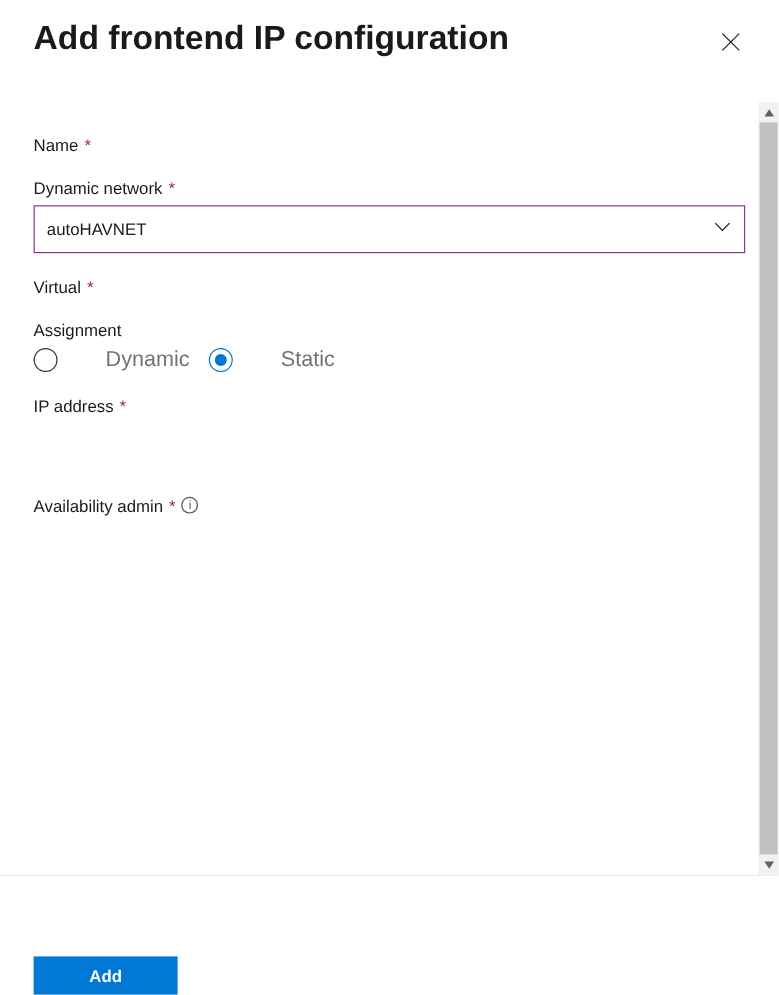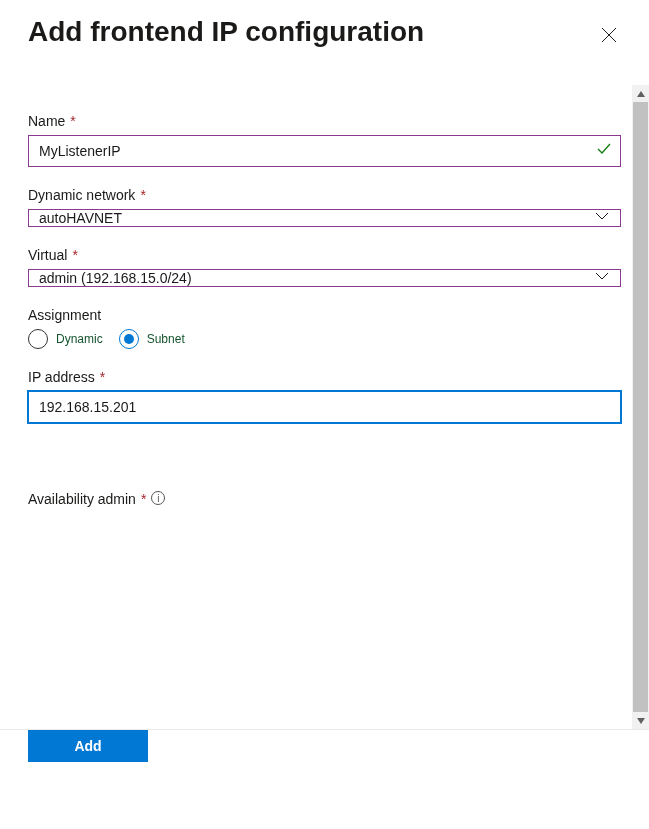--- a/index.html
+++ b/index.html
@@ -108,21 +108,21 @@
     .input-check {
       position: absolute;
       right: 8px;
       top: 50%;
       transform: translateY(-50%);
       color: #107c10;
     }
 
     .select {
       width: 100%;
-      height: 18px;
+      height: 40px;
       border: 1px solid #8a398f;
       display: flex;
       align-items: center;
       justify-content: space-between;
       padding: 0 10px;
       cursor: pointer;
       background: #fff;
     }
     .select-value { font-size: 14px; color: #1b1a19; }
     .chevron { color: #1b1a19; }
@@ -150,31 +150,31 @@
     }
     .radio-circle.selected {
       border: 1px solid #0078d4;
     }
     .radio-dot {
       width: 10px;
       height: 10px;
       border-radius: 50%;
       background: #0078d4;
     }
-    .radio-label { font-size: 12px; color: #14532d; }
+    .radio-label { font-size: 18px; color: #737373; margin-left: 32px; }
 
     .footer {
       position: absolute;
       bottom: 0;
       left: 0;
       right: 0;
       height: 100px;
       border-top: 1px solid #edebe9;
       display: flex;
-      align-items: flex-start;
+      align-items: flex-end;
       padding: 0 28px;
       margin-top: 47px;
     }
     .btn-primary {
       background: #0078d4;
       color: #fff;
       border: none;
       height: 32px;
       min-width: 120px;
       font-size: 14px;
@@ -195,28 +195,20 @@
   </div>
 </div>
 
 <div class="scroll-area">
 
   <div class="field">
     <div class="label">
       <span>Name</span>
       <span class="required">*</span>
     </div>
-    <div class="input-wrap">
-      <input class="text-input" type="text" value="MyListenerIP" style="">
-      <span class="input-check">
-        <svg width="18" height="18" viewBox="0 0 18 18">
-          <path d="M3 9 L7 13 L15 4" stroke="#107c10" stroke-width="1.3" fill="none"></path>
-        </svg>
-      </span>
-    </div>
   </div>
 
   <div class="field">
     <div class="label">
       <span>Dynamic network</span>
       <span class="required">*</span>
     </div>
     <div class="select">
       <span class="select-value">autoHAVNET</span>
       <span class="chevron">
@@ -224,56 +216,45 @@
             <path d="M2 5 L8 11 L14 5" stroke="#1b1a19" stroke-width="1" fill="none"></path>
           </svg>
       </span>
     </div>
   </div>
 
   <div class="field">
     <div class="label">
       <span>Virtual</span>
       <span class="required">*</span>
-    </div>
-    <div class="select">
-      <span class="select-value">admin (192.168.15.0/24)</span>
-      <span class="chevron">
-        <svg width="16" height="16" viewBox="0 0 16 16">
-            <path d="M2 5 L8 11 L14 5" stroke="#1b1a19" stroke-width="1" fill="none"></path>
-          </svg>
-      </span>
     </div>
   </div>
 
   <div class="field">
     <div class="label">
       <span>Assignment</span>
     </div>
     <div class="radio-row">
       <div class="radio">
         <span class="radio-circle"></span>
         <span class="radio-label">Dynamic</span>
       </div>
       <div class="radio">
         <span class="radio-circle selected">
           <span class="radio-dot"></span>
         </span>
-        <span class="radio-label">Subnet</span>
+        <span class="radio-label">Static</span>
       </div>
     </div>
   </div>
 
   <div class="field field-big-gap">
     <div class="label">
       <span>IP address</span>
       <span class="required">*</span>
-    </div>
-    <div class="input-wrap">
-      <input class="text-input focused" type="text" value="192.168.15.201" style="">
     </div>
   </div>
 
   <div class="field">
     <div class="label">
       <span>Availability admin</span>
       <span class="required">*</span>
       <span class="info-icon">i</span>
     </div>
   </div>

